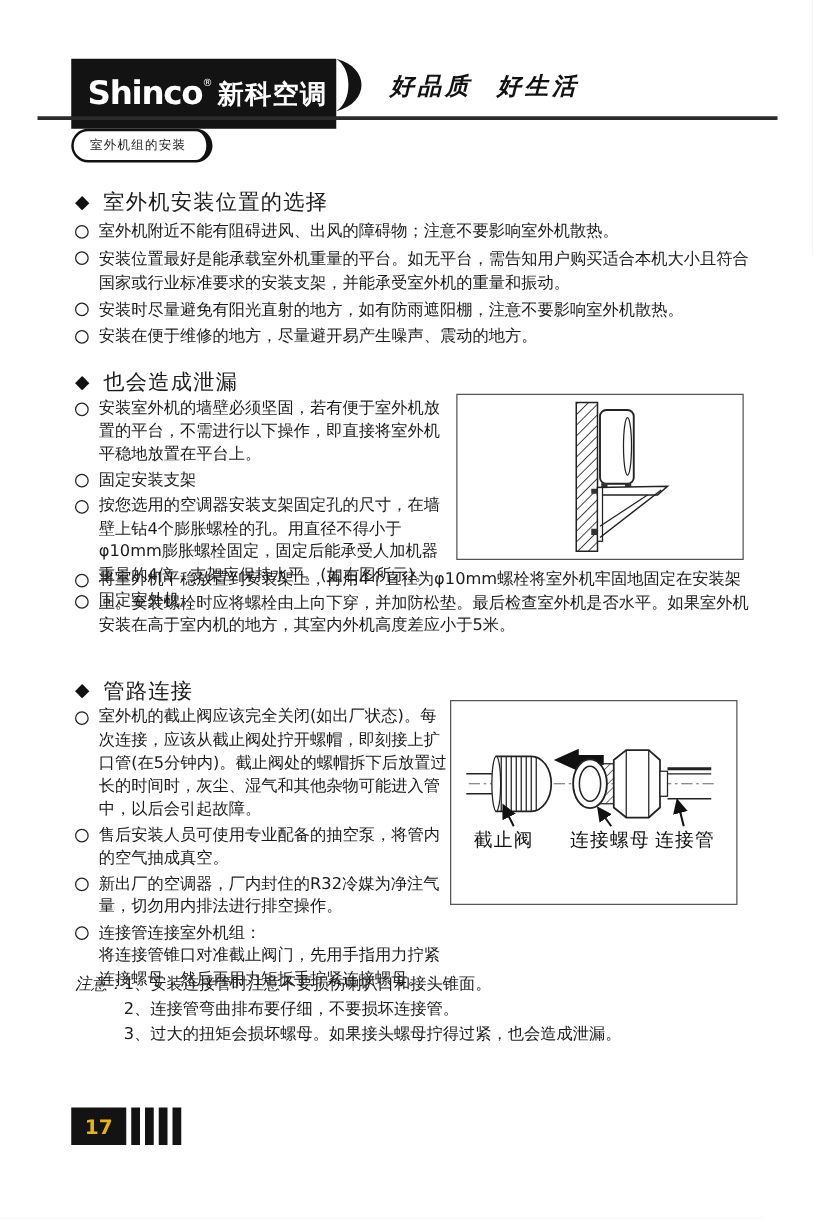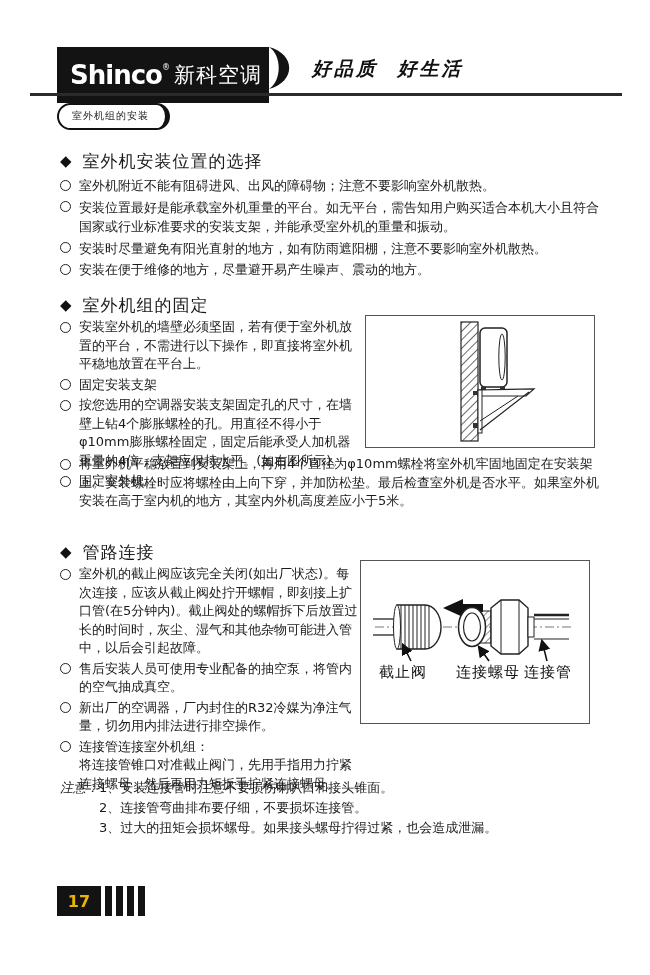--- a/index.html
+++ b/index.html
@@ -10,21 +10,21 @@
     color:#1b1b1b;
   }
   
   .logo-box{
     position:absolute;left:57px;top:47px;height:56px;width:212px;
     background:#131313;display:flex;align-items:center;padding-left:13px;
     box-sizing:border-box;
   }
   .logo-en{color:#fff;font-size:26px;font-weight:bold;letter-spacing:-1px;line-height:1;}
   .logo-reg{color:#fff;font-size:8px;vertical-align:14px;font-weight:normal;}
-  .logo-cn{color:#fff;font-size:21px;font-weight:normal;margin-left:5px;line-height:1;letter-spacing:1px;}
+  .logo-cn{color:#fff;font-size:21px;font-weight:bold;margin-left:5px;line-height:1;letter-spacing:1px;}
   .logo-swoosh{position:absolute;left:268px;top:47px;}
   .slogan{
     position:absolute;left:312px;top:56px;font-size:19px;font-weight:bold;
     font-style:italic;font-family:"DejaVu Serif","Liberation Serif",serif;
     letter-spacing:3px;word-spacing:10px;color:#111;
   }
   .header-rule{position:absolute;left:30px;top:93px;width:592px;height:3px;background:#2b2b2b;}
   
   .title-pill{
     position:absolute;left:57px;top:103px;
@@ -93,21 +93,21 @@
         <span class="bullet-text">安装时尽量避免有阳光直射的地方，如有防雨遮阳棚，注意不要影响室外机散热。</span>
       </div>
     <div class="bullet">
         <span class="circle"></span>
         <span class="bullet-text">安装在便于维修的地方，尽量避开易产生噪声、震动的地方。</span>
       </div>
   </div>
 
   <div class="sec-heading" style="left:60px;top:294px;">
     <span class="diamond">◆</span>
-    <span>室外机组的固定</span>
+    <span>也会造成泄漏</span>
   </div>
   <div class="bullets" style="left:60px;top:318px;width:298px;">
     <div class="bullet">
         <span class="circle"></span>
         <span class="bullet-text">安装室外机的墙壁必须坚固，若有便于室外机放置的平台，不需进行以下操作，即直接将室外机平稳地放置在平台上。</span>
       </div>
     <div class="bullet">
         <span class="circle"></span>
         <span class="bullet-text">固定安装支架</span>
       </div>

